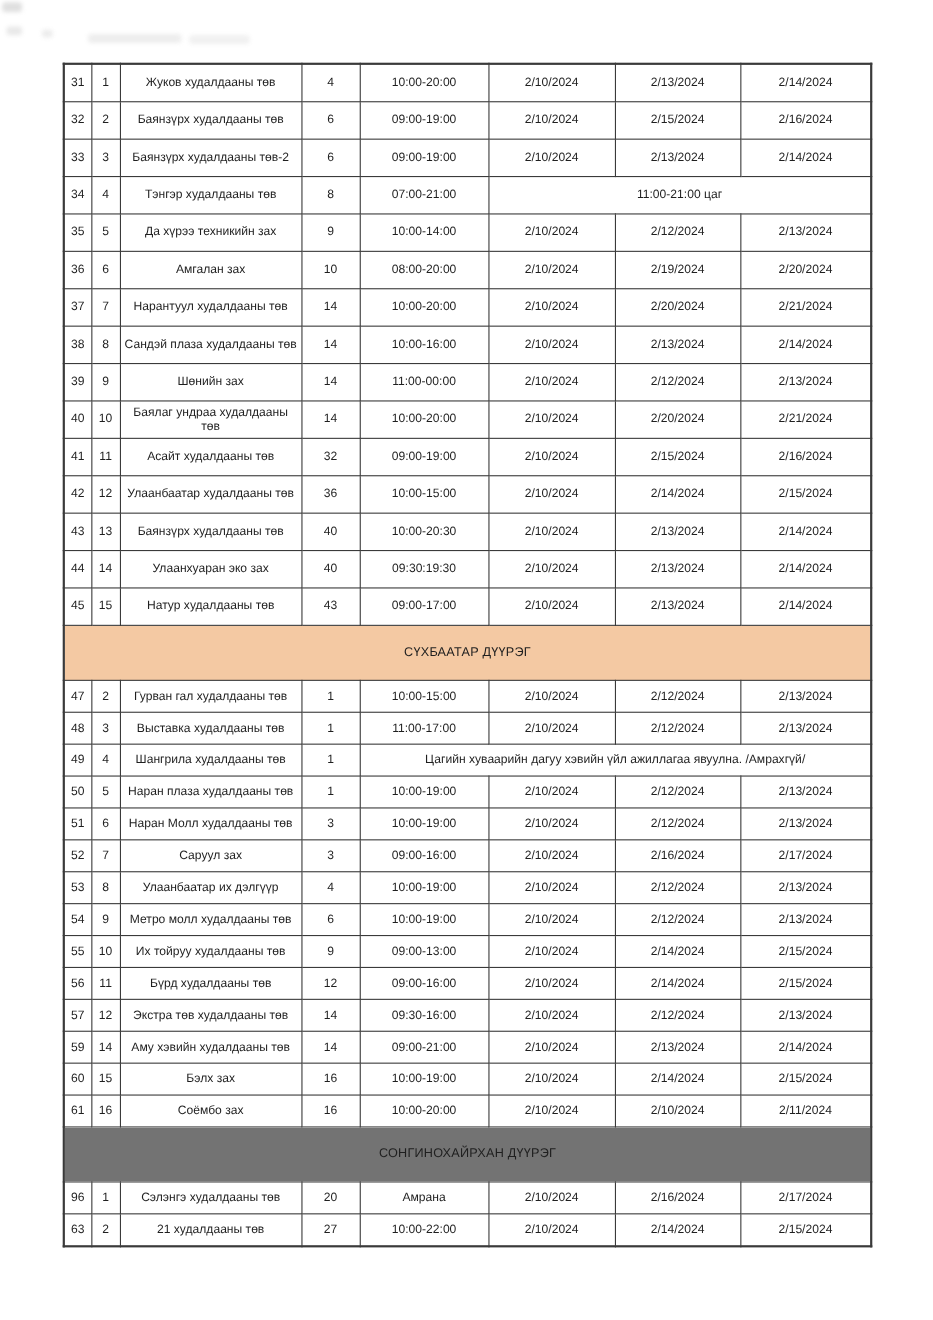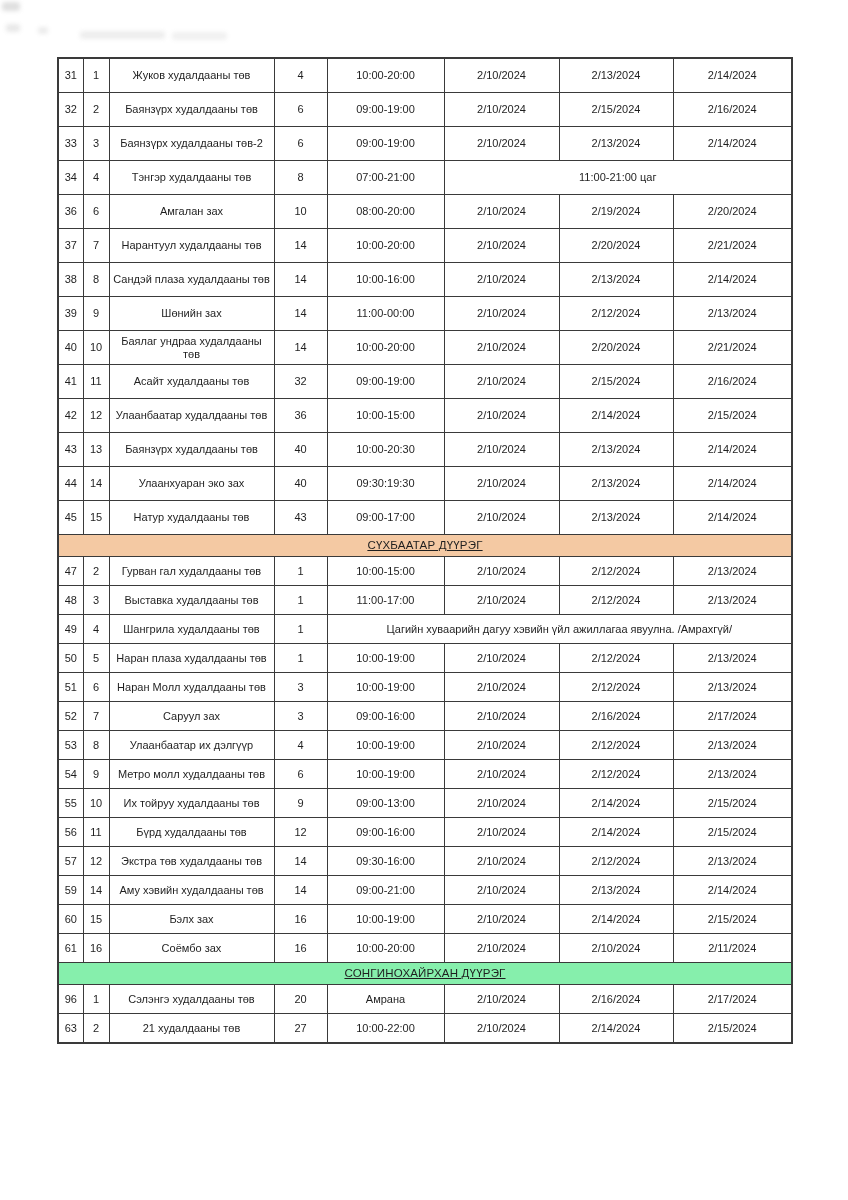--- a/index.html
+++ b/index.html
@@ -38,22 +38,21 @@
     overflow:hidden;
   }
   td.name{text-align:left;padding-left:5px;}
   tr.s0 > td{height:29px;}
   tr.s1 > td{height:24px;}
   tr.s2 > td{height:24px;}
   tr.section-header > td{
     height:17px;
     font-size:11.5px;
     letter-spacing:.2px;
-    padding:2px 0;
-    text-decoration:underline;
+    padding:16px 0;
   }
 </style>
 </head>
 <body>
 
 <div class="page">
   <div class="smudge a"></div>
   <div class="smudge b"></div>
   <div class="smudge c"></div>
   <div class="smudge d"></div>
@@ -103,20 +102,30 @@
         </tr>
         <tr class="s0">
           <td>34</td>
           <td>4</td>
           <td class="name">Тэнгэр худалдааны төв</td>
           <td>8</td>
           <td>07:00-21:00</td>
           <td colspan="3">11:00-21:00 цаг</td>
         </tr>
         <tr class="s0">
+          <td>35</td>
+          <td>5</td>
+          <td class="name">Да хүрээ техникийн зах</td>
+          <td>9</td>
+          <td>10:00-14:00</td>
+          <td>2/10/2024</td>
+          <td>2/12/2024</td>
+          <td>2/13/2024</td>
+        </tr>
+        <tr class="s0">
           <td>36</td>
           <td>6</td>
           <td class="name">Амгалан зах</td>
           <td>10</td>
           <td>08:00-20:00</td>
           <td>2/10/2024</td>
           <td>2/19/2024</td>
           <td>2/20/2024</td>
         </tr>
         <tr class="s0">
@@ -343,21 +352,21 @@
           <td>61</td>
           <td>16</td>
           <td class="name">Соёмбо зах</td>
           <td>16</td>
           <td>10:00-20:00</td>
           <td>2/10/2024</td>
           <td>2/10/2024</td>
           <td>2/11/2024</td>
         </tr>
         <tr class="section-header">
-          <td colspan="8" style="background: #86efac;">СОНГИНОХАЙРХАН ДҮҮРЭГ</td>
+          <td colspan="8" style="background: #737373;">СОНГИНОХАЙРХАН ДҮҮРЭГ</td>
         </tr>
         <tr class="s2">
           <td>96</td>
           <td>1</td>
           <td class="name">Сэлэнгэ худалдааны төв</td>
           <td>20</td>
           <td>Амрана</td>
           <td>2/10/2024</td>
           <td>2/16/2024</td>
           <td>2/17/2024</td>

